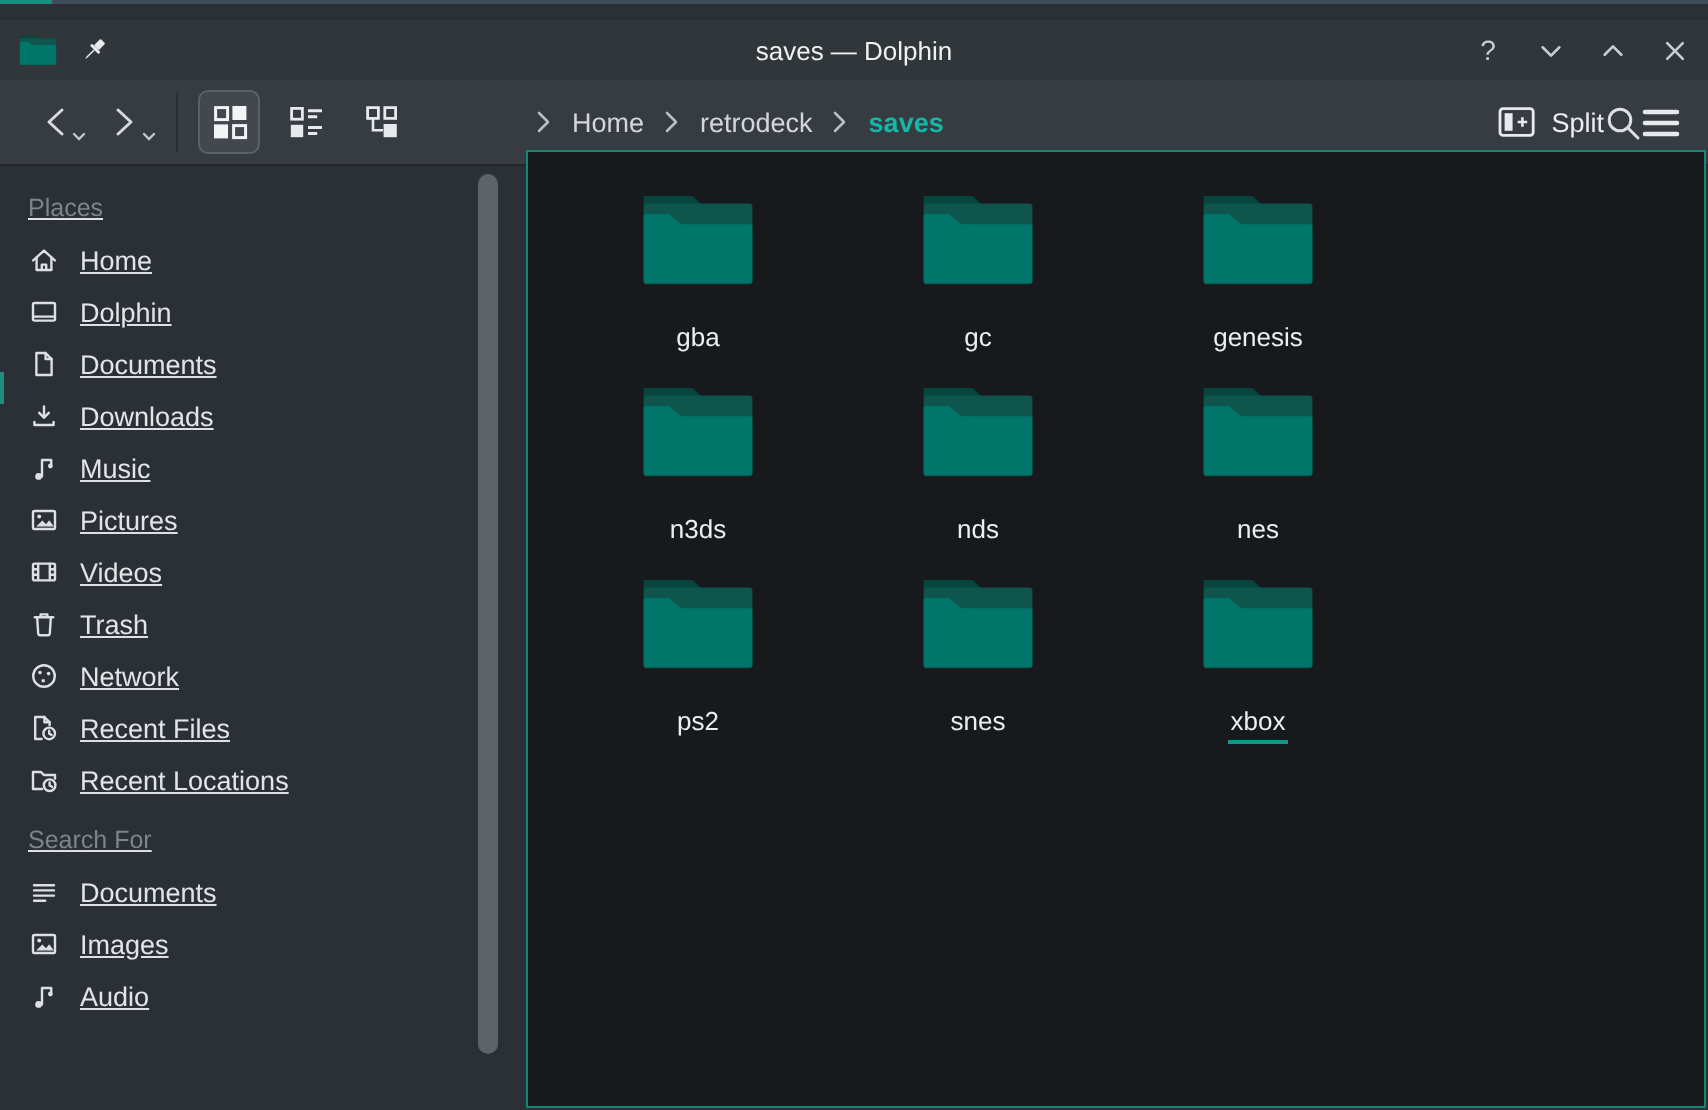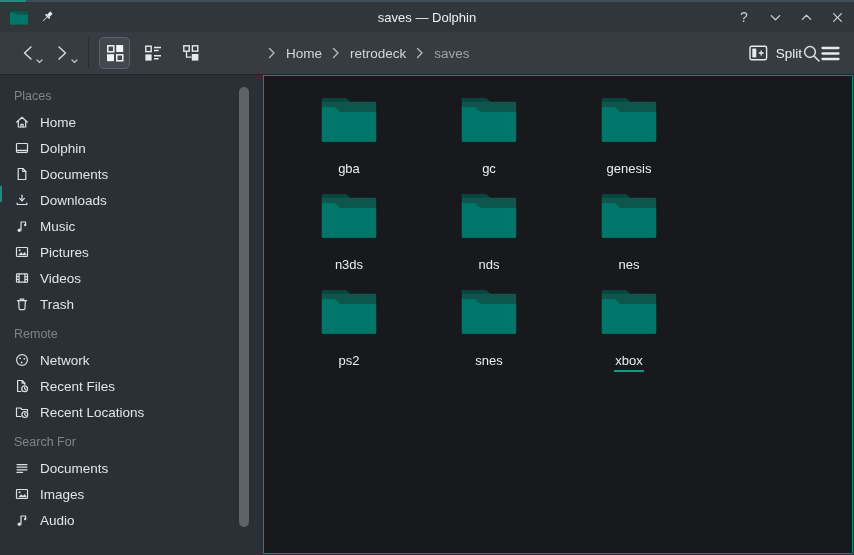--- a/index.html
+++ b/index.html
@@ -1,20 +1,20 @@
 <!DOCTYPE html>
 <html><head>
 <meta charset="utf-8">
 <style>
   * { box-sizing: border-box; }
   html,body { margin:0; padding:0; background:#101214; }
   .window {
     position:relative; width:854px; height:555px; overflow:hidden;
     font-family:"Liberation Sans", sans-serif; color:#dde1e4;
-    background:#2b3036; padding-top:2px;
+    background:#2b3036; padding-top:10px;
   }
   
   .top-edge { position:absolute; top:0; left:0; right:0; height:2px; background:#3e4d5a; z-index:9; }
   .top-edge-accent { position:absolute; top:0; left:0; width:26px; height:2px; background:#1b8e7f; z-index:10; }
   .left-edge-accent { position:absolute; top:186px; left:0; width:2px; height:16px; background:#1b8e7f; z-index:10; }
 
   
   .titlebar { position:relative; height:30px; background:#31363b; display:flex; align-items:center; padding:0 9px; }
   .tb-left { display:flex; align-items:center; gap:11px; z-index:2; }
   .app-icon svg { display:block; }
@@ -26,28 +26,28 @@
   
   .toolbar { position:relative; height:43px; background:#373c42; border-bottom:1px solid #24272a; display:flex; align-items:center; padding:0 0 0 14px; }
   .nav-btn { position:relative; width:26px; height:34px; display:flex; align-items:center; justify-content:center; margin-right:9px; cursor:pointer; }
   .nav-caret { position:absolute; right:-3px; bottom:2px; }
   .tool-sep { width:1px; height:30px; background:#2a2e33; margin:0 10px 0 4px; }
   .viewbtn { width:31px; height:32px; border-radius:5px; display:flex; align-items:center; justify-content:center; margin-right:7px; cursor:pointer; border:1px solid transparent; }
   .viewbtn.selected { background:#42484e; border:1px solid #5a6168; }
   .breadcrumb { position:absolute; left:266px; top:0; bottom:0; display:flex; align-items:center; gap:8px; font-size:13.5px; color:#d3d7da; }
   .crumb { cursor:pointer; }
   .crumb-sep { display:flex; margin:0 2px; }
-  .crumb-current { font-weight:normal; color:#a3a3a3; }
+  .crumb-current { font-weight:bold; color:#14b8a6; }
   .tool-right { position:absolute; right:14px; top:0; bottom:0; display:flex; align-items:center; }
   .split-btn { display:flex; align-items:center; gap:8px; font-size:13.5px; color:#eceff1; cursor:pointer; }
   .icon-btn { display:flex; align-items:center; cursor:pointer; }
 
   
   .bodyarea { position:absolute; top:75px; left:0; right:0; bottom:0; }
-  .sidebar { position:absolute; left:0; top:4px; bottom:0; width:263px; background:#2b3036; padding-top:4px; overflow:hidden; }
+  .sidebar { position:absolute; left:0; top:12px; bottom:0; width:263px; background:#2b3036; padding-top:4px; overflow:hidden;text-decoration:underline; }
   .section-header { height:26px; display:flex; align-items:center; padding-left:14px; color:#7d858a; font-size:12.5px; }
   .section-header.gap { margin-top:4px; }
   .side-item { height:26px; display:flex; align-items:center; gap:10px; padding-left:14px; font-size:13.5px; color:#e2e5e7; cursor:pointer; }
   .side-item .sicon { display:flex; width:16px; flex:0 0 16px; }
   .scrollbar { position:absolute; left:239px; top:12px; width:10px; height:440px; border-radius:5px; background:#5d6369; cursor:pointer; z-index:3; }
 
   
   .view { position:absolute; left:263px; top:0; right:1px; bottom:1px; background:#17191c; border:1px solid var(--accent-border,#158577); }
   .grid { display:flex; flex-wrap:wrap; width:562px; padding:12px 0 0 15px; }
   .cell { width:140px; height:96px; display:flex; flex-direction:column; align-items:center; cursor:pointer; }
@@ -269,21 +269,20 @@
         <div class="side-item">
           <span class="sicon">
             <svg width="16" height="16" viewBox="0 0 16 16" fill="none" stroke="#dce0e3" stroke-width="1.2" stroke-linecap="round" stroke-linejoin="round">
               <path d="M3.4 4.6h9.2"></path>
               <path d="M6.3 4.4V3.2h3.4v1.2"></path>
               <path d="M4.6 4.9l.5 7.8a1 1 0 0 0 1 .9h3.8a1 1 0 0 0 1-.9l.5-7.8"></path>
             </svg>
           </span>
           <span>Trash</span>
         </div>
-        <div class="section-header gap">Remote</div>
         <div class="side-item">
           <span class="sicon">
             <svg width="16" height="16" viewBox="0 0 16 16" fill="none" stroke="#dce0e3" stroke-width="1.2" stroke-linecap="round" stroke-linejoin="round">
               <circle cx="8" cy="8" r="5.4"></circle>
               <circle cx="6" cy="6.3" r="0.9" fill="#dce0e3" stroke="none"></circle>
               <circle cx="10.3" cy="6.8" r="0.9" fill="#dce0e3" stroke="none"></circle>
               <circle cx="7.6" cy="10.4" r="0.9" fill="#dce0e3" stroke="none"></circle>
             </svg>
           </span>
           <span>Network</span>

